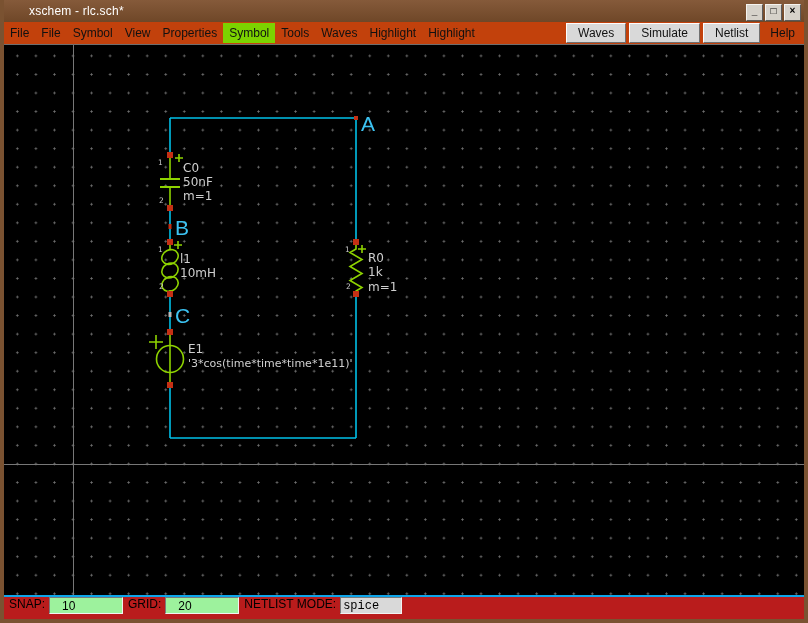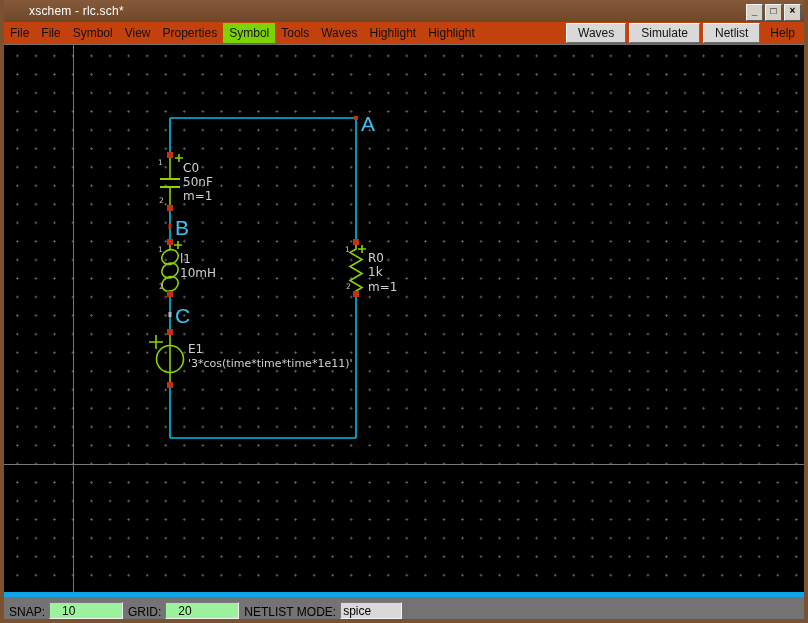--- a/index.html
+++ b/index.html
@@ -33,27 +33,27 @@
   .comp{stroke:#8ed300;stroke-width:1.6;fill:none;}
   .comp-thick{stroke:#8ed300;stroke-width:2;fill:none;}
   .pin{fill:#c43014;}
   .mark{fill:#c43014;}
   .mark-grey{fill:#bbbbbb;}
   .ctext{fill:#cfcfcf;font:12px "DejaVu Sans",sans-serif;}
   .cexpr{fill:#cfcfcf;font:11px "DejaVu Sans",sans-serif;}
   .pnum{fill:#c9c9c9;font:7.5px "DejaVu Sans",sans-serif;}
   .netlbl{fill:#3cc3f2;font:21px "Liberation Sans",sans-serif;}
   
-  .statusbar{height:22px;flex:0 0 22px;background:#737373;border-top:5px solid #0ea5e9;
-    display:flex;align-items:flex-end;font-size:12px;color:#000;}
+  .statusbar{height:22px;flex:0 0 22px;background:#b91c1c;border-top:2px solid #0ea5e9;
+    display:flex;align-items:flex-start;font-size:12px;color:#000;}
   .sb-label{margin-left:5px;white-space:nowrap;}
   .sb-input{height:15px;border:1px solid;border-color:#7a7a7a #f2f2f2 #f2f2f2 #7a7a7a;
     font:12px "Liberation Sans",sans-serif;padding:0 2px;margin-left:4px;}
   .sb-green{background:#9df29d;width:58px;padding-left:12px;}
-  .sb-grey{background:#d9d9d9;width:56px;}
+  .sb-grey{background:#d9d9d9;width:56px;font-family:Liberation Mono, monospace;}
   .sb-status{margin-left:9px;white-space:pre;}
   .gap14{}
 </style>
 </head>
 <body>
 
 <div class="window">
   <div class="window-inner">
 
     <div class="titlebar">

